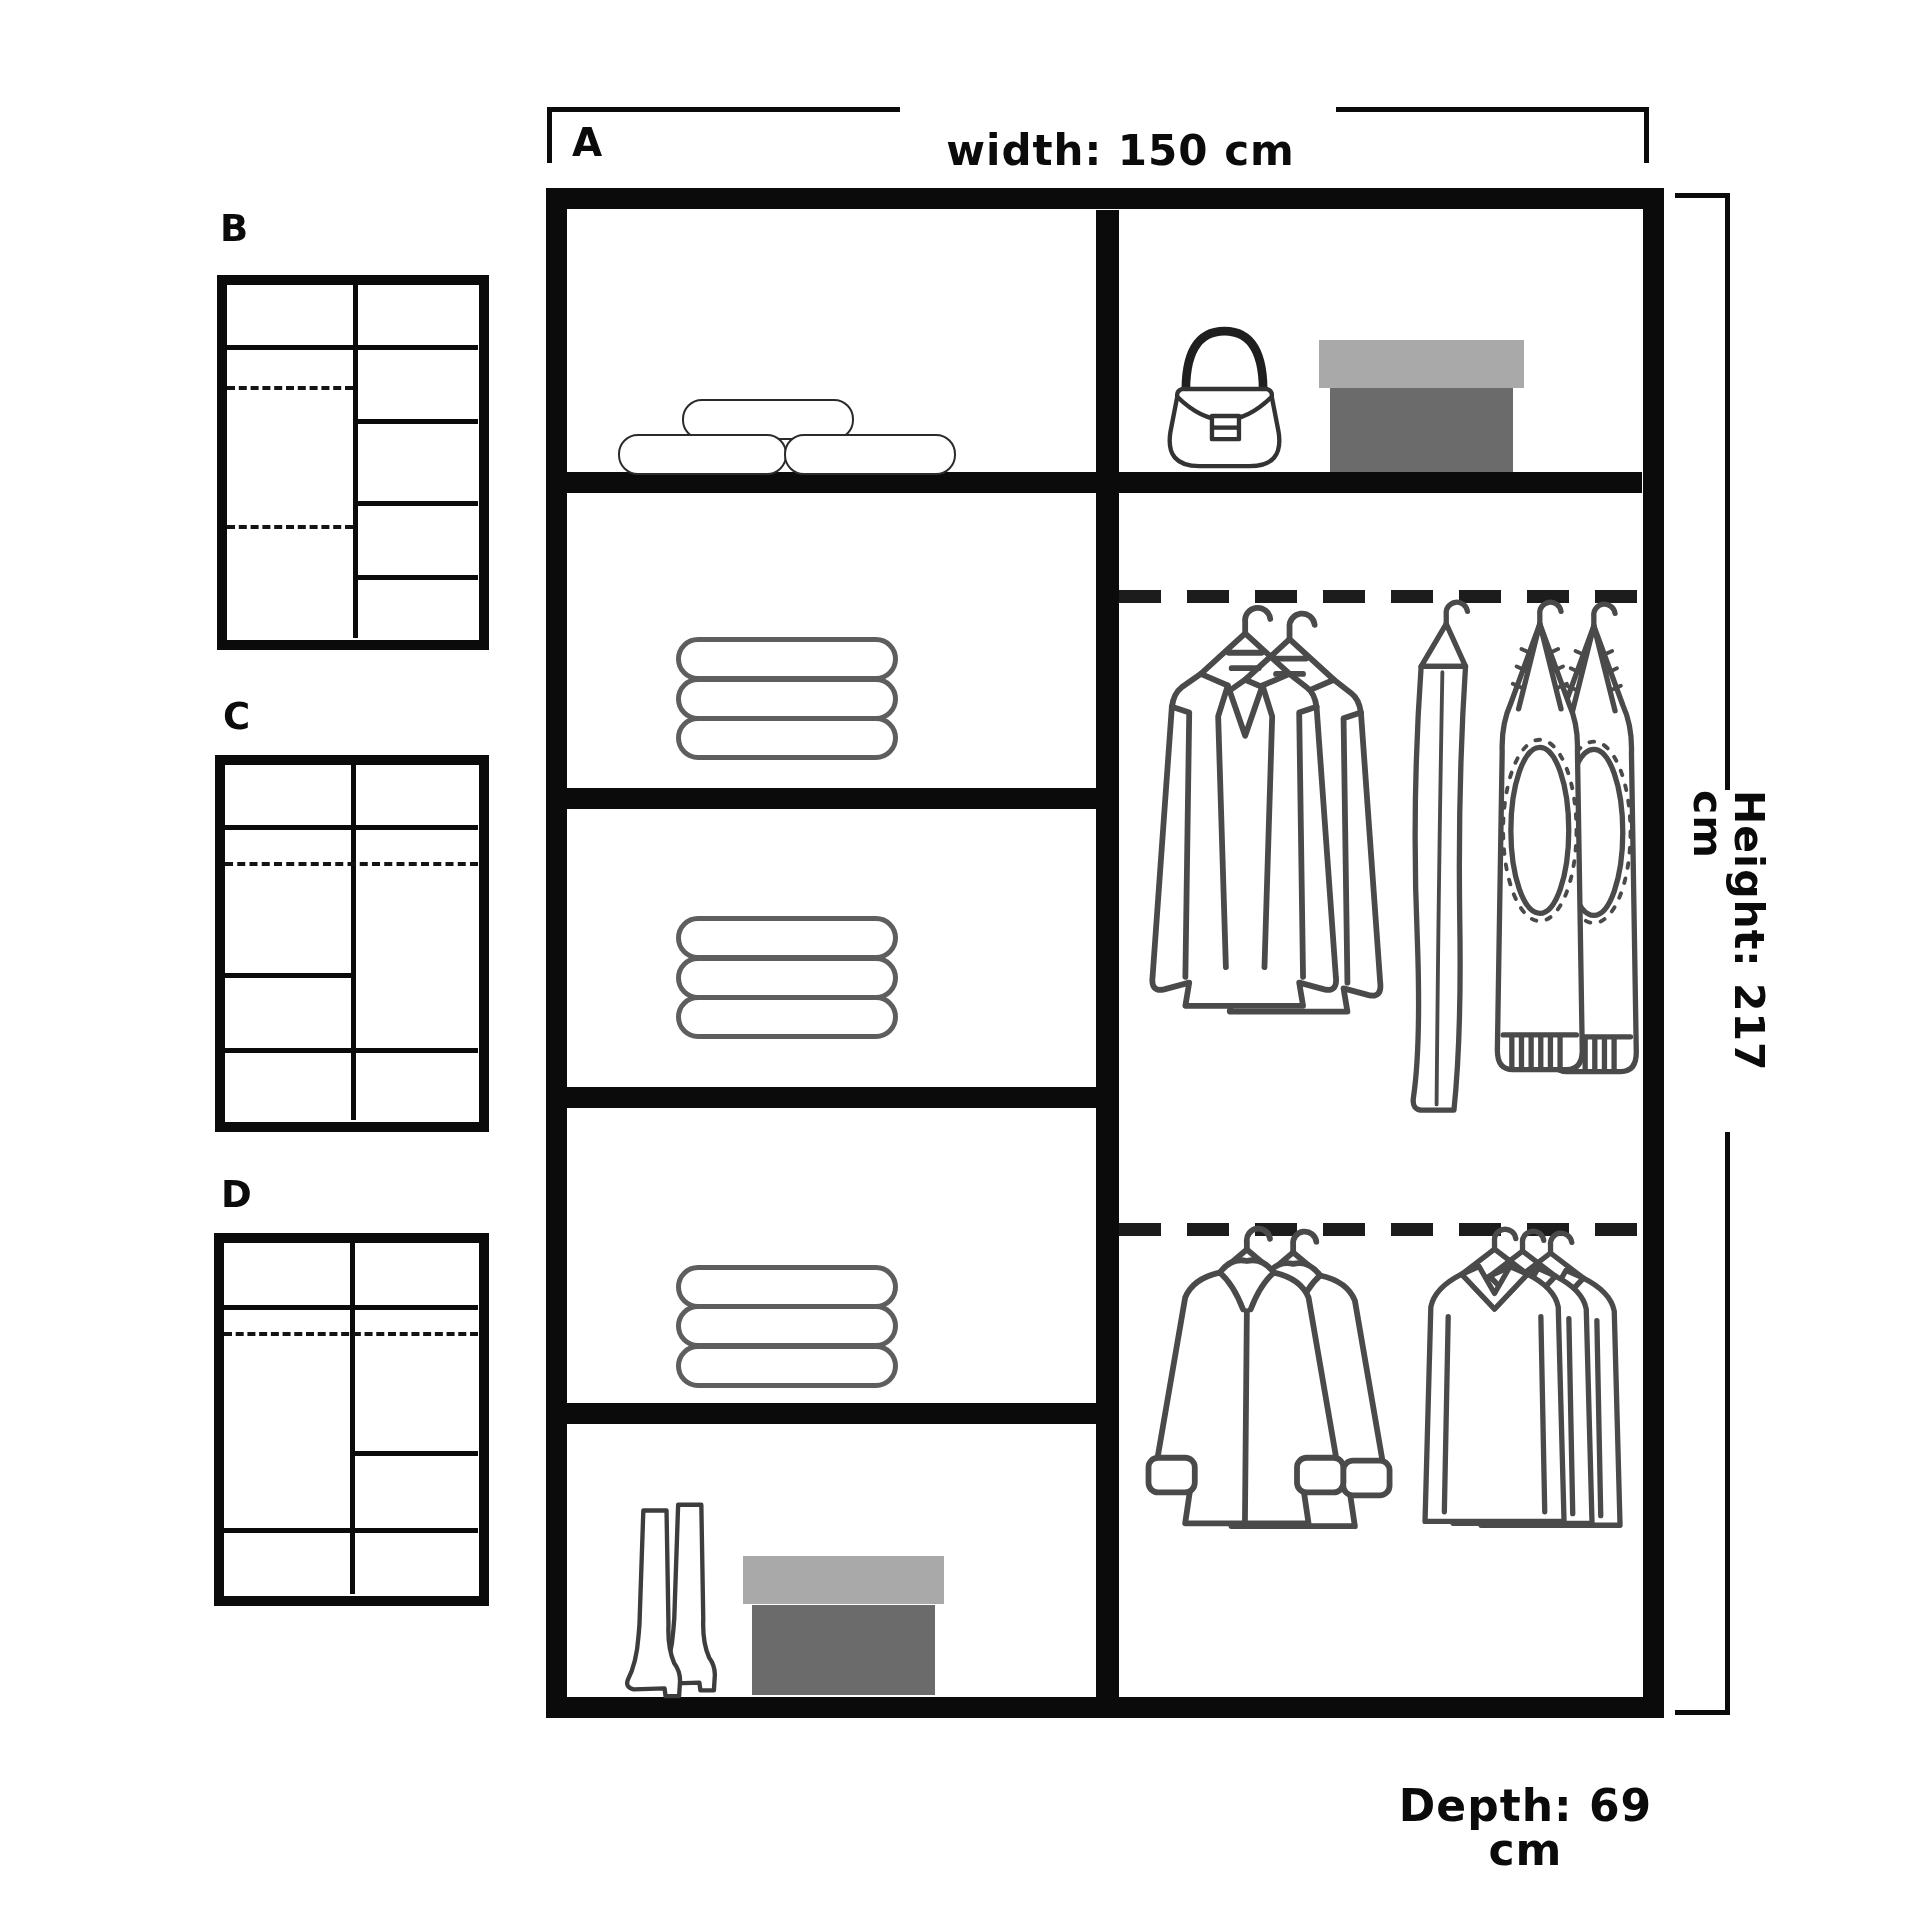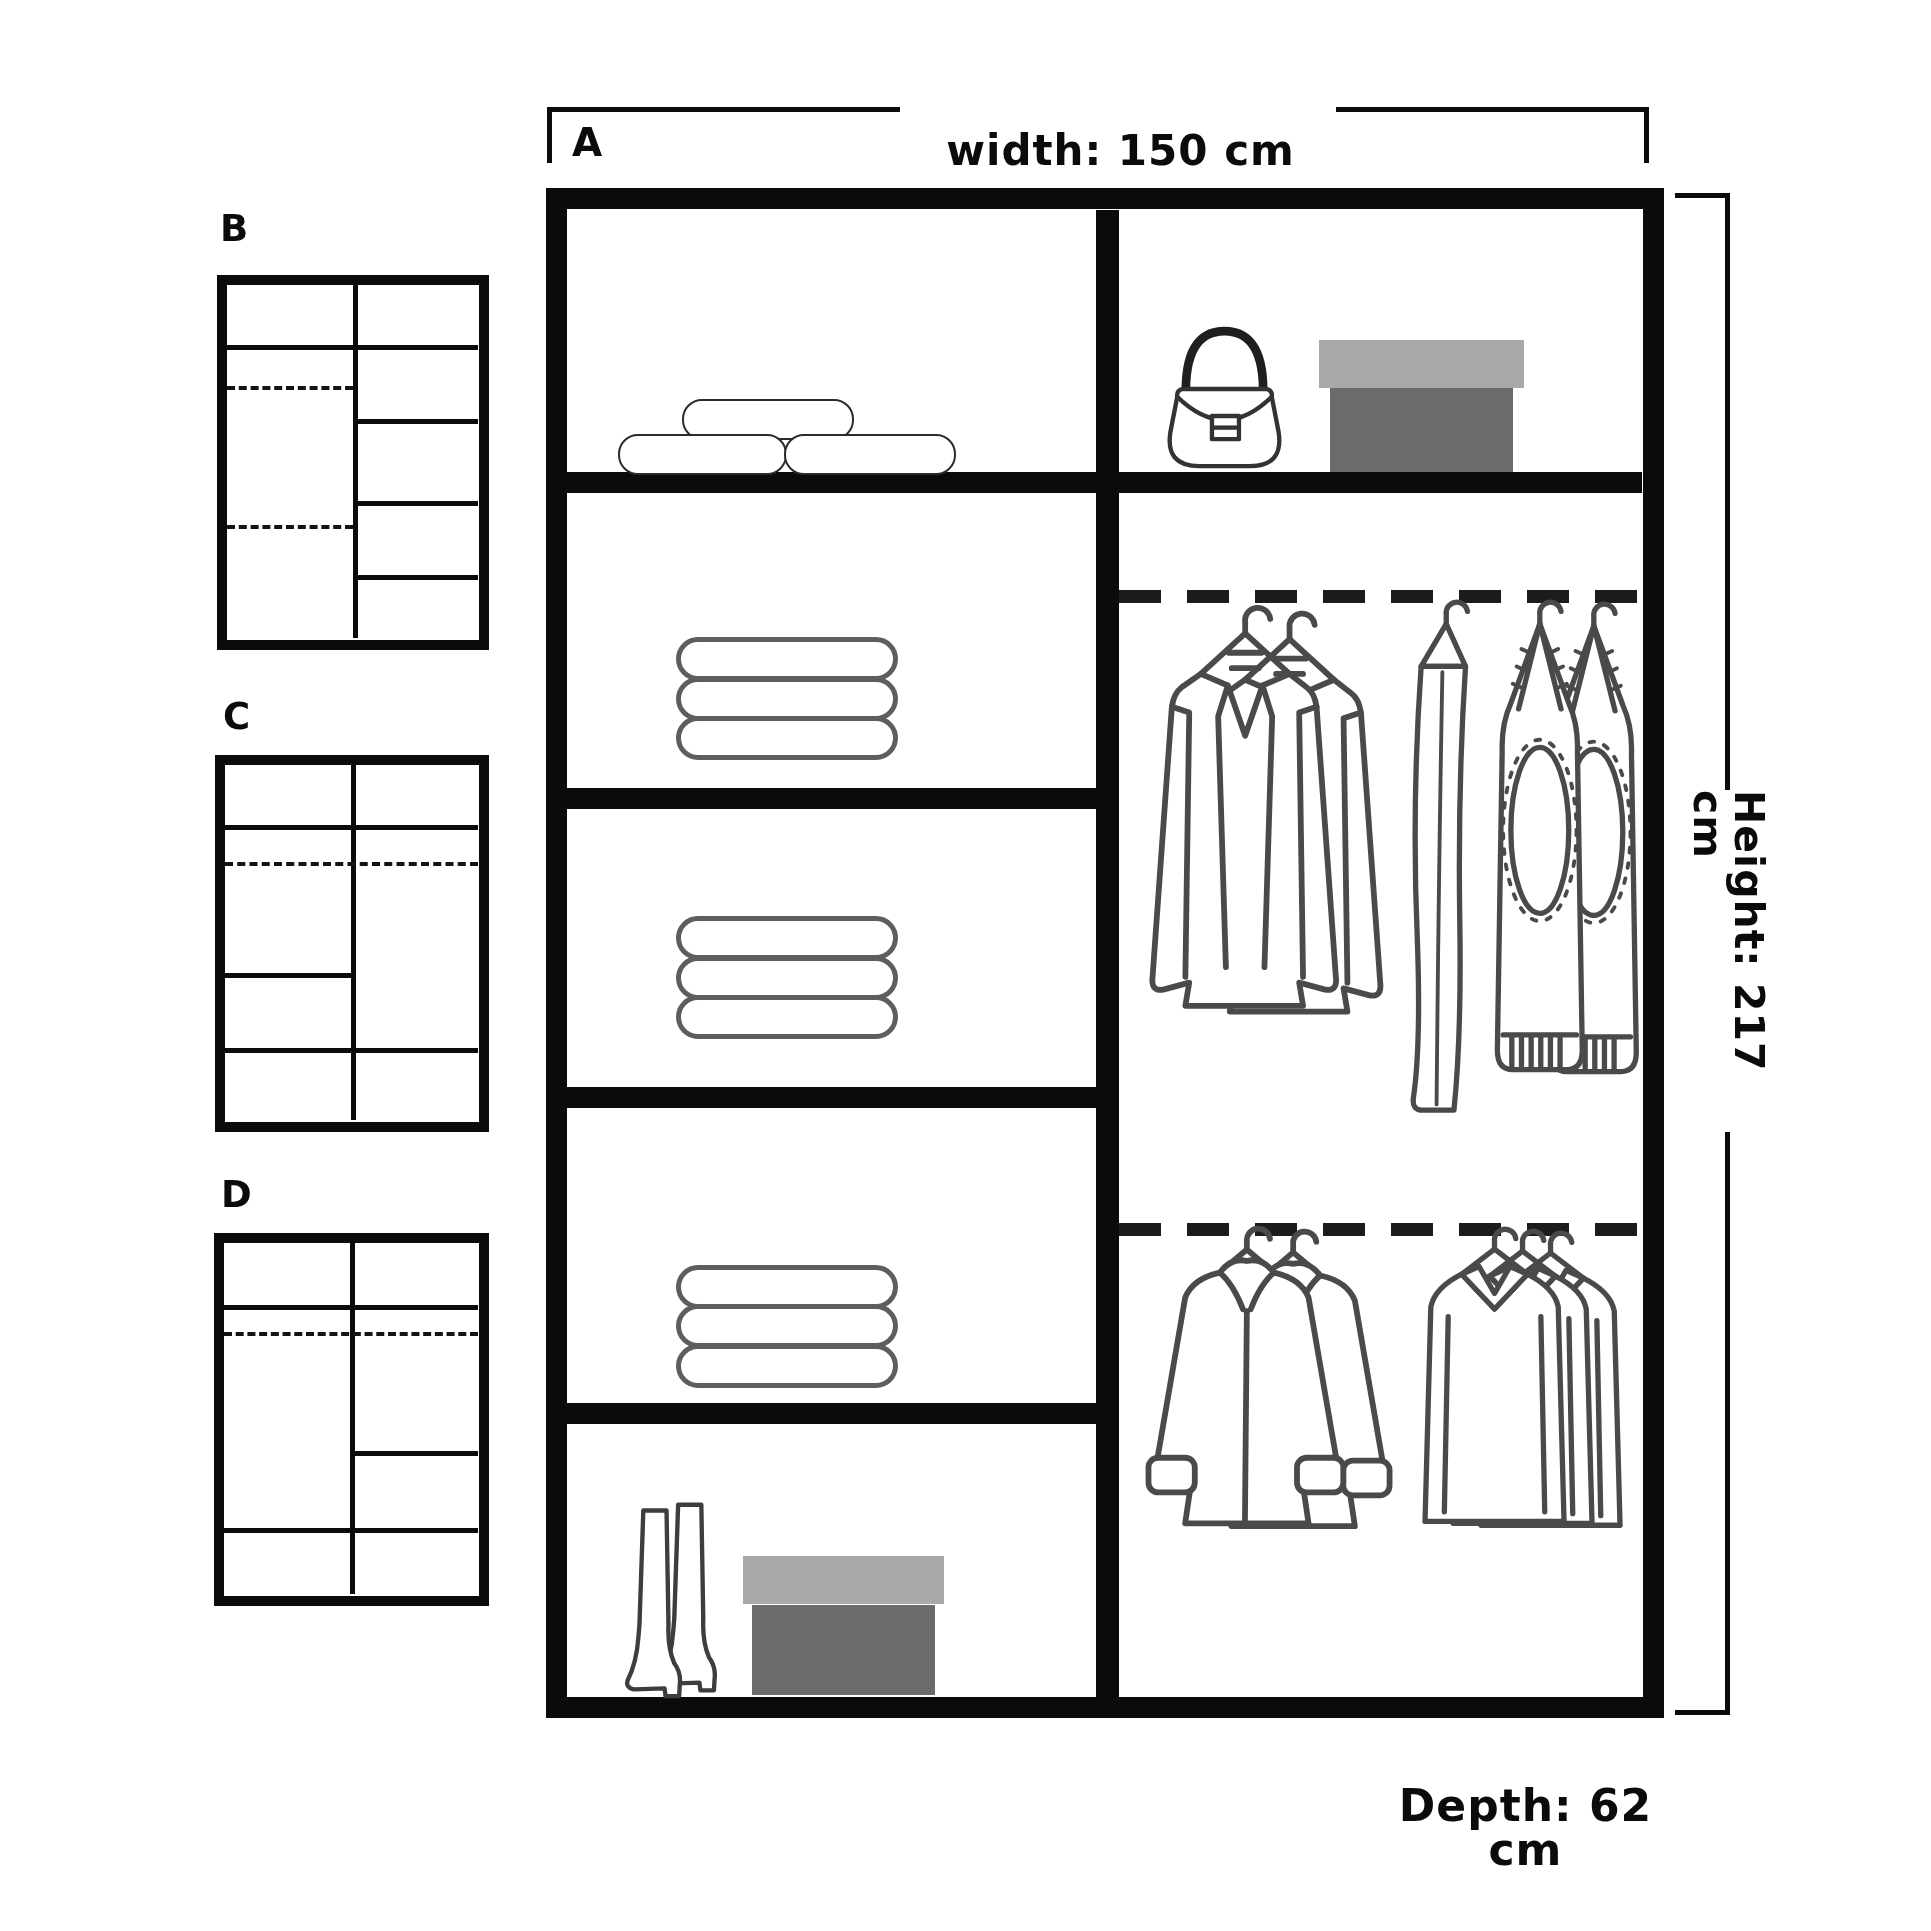--- a/index.html
+++ b/index.html
@@ -147,21 +147,21 @@
     <use href="#g-shirt" transform="translate(29,2)"></use>
     <use href="#g-shirt"></use>
   </svg>
 
   <div class="bar" style="left:1725px;top:193px;width:4.8px;height:597px;"></div>
   <div class="bar" style="left:1725px;top:1132px;width:4.8px;height:583px;"></div>
   <div class="bar" style="left:1675px;top:193px;width:55px;height:4.8px;"></div>
   <div class="bar" style="left:1675px;top:1710px;width:55px;height:4.8px;"></div>
   <div class="vdim-text" style="left:1701px;top:790px;width:54px;height:342px;">Height: 217 cm</div>
 
-  <div class="dim-text" style="left:1371px;top:1784px;width:309px;text-align:center;font-size:44px;">Depth: 62 cm</div>
+  <div class="dim-text" style="left:1371px;top:1784px;width:309px;text-align:center;font-size:44px;">Depth: 69 cm</div>
 
   <div class="tletter" style="left:220px;top:210px;">B</div>
   <div class="thumb" style="left:217px;top:275px;width:272px;height:375px;">
     <div class="tline" style="left:126px;top:0;width:4.8px;height:353px;"></div>
     <div class="tline" style="left:0;top:60px;width:126px;height:4.8px;"></div>
     <div class="tdash" style="left:0;top:101px;width:126px;"></div>
     <div class="tdash" style="left:0;top:240px;width:126px;"></div>
     <div class="tline" style="left:131px;top:60px;width:120px;height:4.8px;"></div>
     <div class="tline" style="left:131px;top:134px;width:120px;height:4.8px;"></div>
     <div class="tline" style="left:131px;top:216px;width:120px;height:4.8px;"></div>

